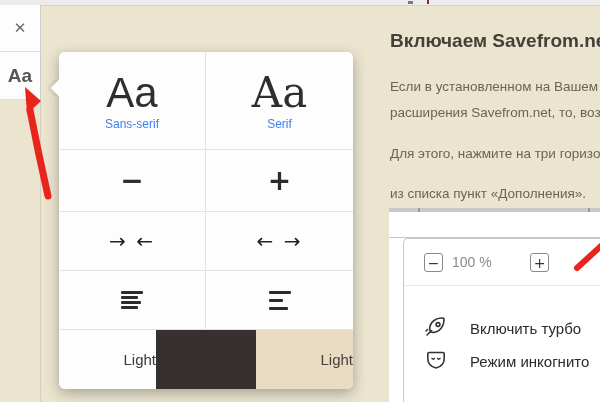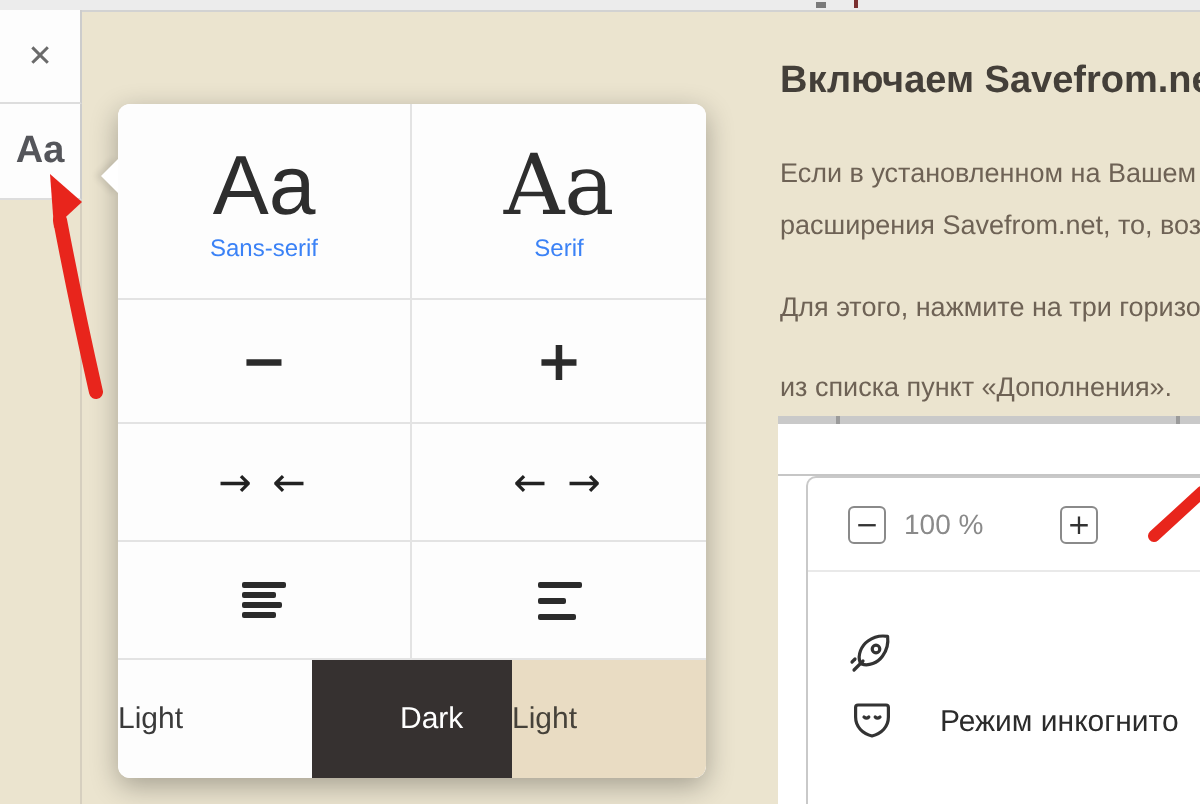--- a/index.html
+++ b/index.html
@@ -34,21 +34,21 @@
   .b-b{border-bottom:1px solid #e3e3e3;}
   .font-sample{font-size:42px;line-height:44px;color:#2e2e2e;}
   .font-sample.serif{font-family:"DejaVu Serif","Liberation Serif",serif;}
   .font-label{font-size:12px;color:#3b82f6;margin-top:2px;}
   .size-glyph{font-size:28px;font-weight:bold;color:#2b2b2b;font-family:"DejaVu Sans",sans-serif;}
   .width-glyph{font-size:20px;color:#222;font-family:"DejaVu Sans",sans-serif;letter-spacing:2px;}
   .ls-icon{display:flex;flex-direction:column;align-items:flex-start;}
   .ls-icon .bar{background:#2b2b2b;height:3px;border-radius:1px;}
   .ls-tight .bar{margin-bottom:2px;}
   .ls-loose .bar{margin-bottom:5px;}
-  .theme-btn{position:absolute;display:flex;align-items:center;justify-content:flex-start;font-size:15px;}
+  .theme-btn{position:absolute;display:flex;align-items:center;justify-content:flex-end;font-size:15px;}
   .theme-light{background:#fdfdfd;color:#3a3a3a;border-bottom-left-radius:6px;}
   .theme-dark{color:#ffffff;}
   .theme-sepia{color:#46423a;border-bottom-right-radius:6px;}
 
   
   .article{position:absolute;left:390px;top:0;width:300px;}
   .article .title{position:absolute;left:0;top:30px;white-space:nowrap;font-size:19px;font-weight:bold;color:#443f39;}
   .article .pline{position:absolute;left:0;white-space:nowrap;font-size:13.5px;color:#6e6255;}
 
   
@@ -164,20 +164,21 @@
     </div>
     <div class="sep1"></div>
 
     <div class="menu-item" style="top:72px;">
       <svg class="mi-icon" viewBox="0 0 26 26" fill="none" stroke="#333" stroke-width="1.6" stroke-linecap="round" stroke-linejoin="round">
         <path d="M7 17 C5.8 13.5 7.5 9 11 6.5 C14 4.3 17.8 3.7 20.8 4.2 C21.2 7.2 20.5 11 18.3 14 C15.8 17.5 11.3 19.2 7.8 18 Z"></path>
         <circle cx="15" cy="10.5" r="1.9"></circle>
         <path d="M8.5 16.5 L4 21"></path>
         <path d="M4.5 15.5 L3 17"></path>
       </svg>
+      <span class="mi-label">Включить турбо</span>
     </div>
 
     <div class="menu-item" style="top:105px;">
       <svg class="mi-icon" viewBox="0 0 26 26" fill="none" stroke="#333" stroke-width="1.6" stroke-linecap="round" stroke-linejoin="round">
         <path d="M6 5.5 H20 A1.2 1.2 0 0 1 21.2 6.7 V11.5 C21.2 16.3 17.8 19.8 13 21 C8.2 19.8 4.8 16.3 4.8 11.5 V6.7 A1.2 1.2 0 0 1 6 5.5 Z"></path>
         <path d="M9 11.5 Q10.3 12.6 11.4 11.5"></path>
         <path d="M14.6 11.5 Q15.7 12.6 17 11.5"></path>
       </svg>
       <span class="mi-label">Режим инкогнито</span>
 

